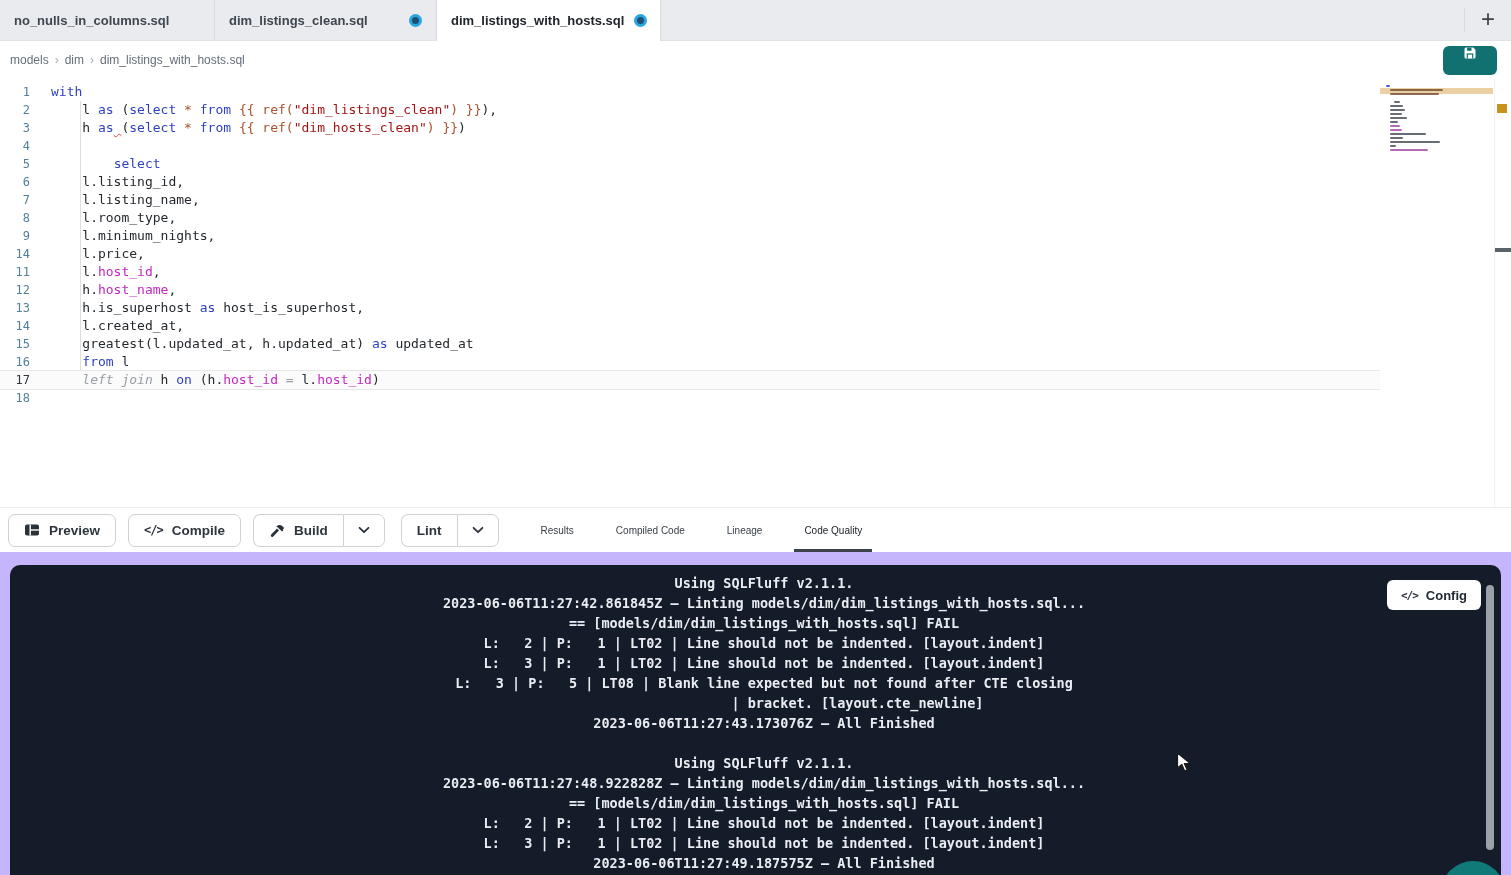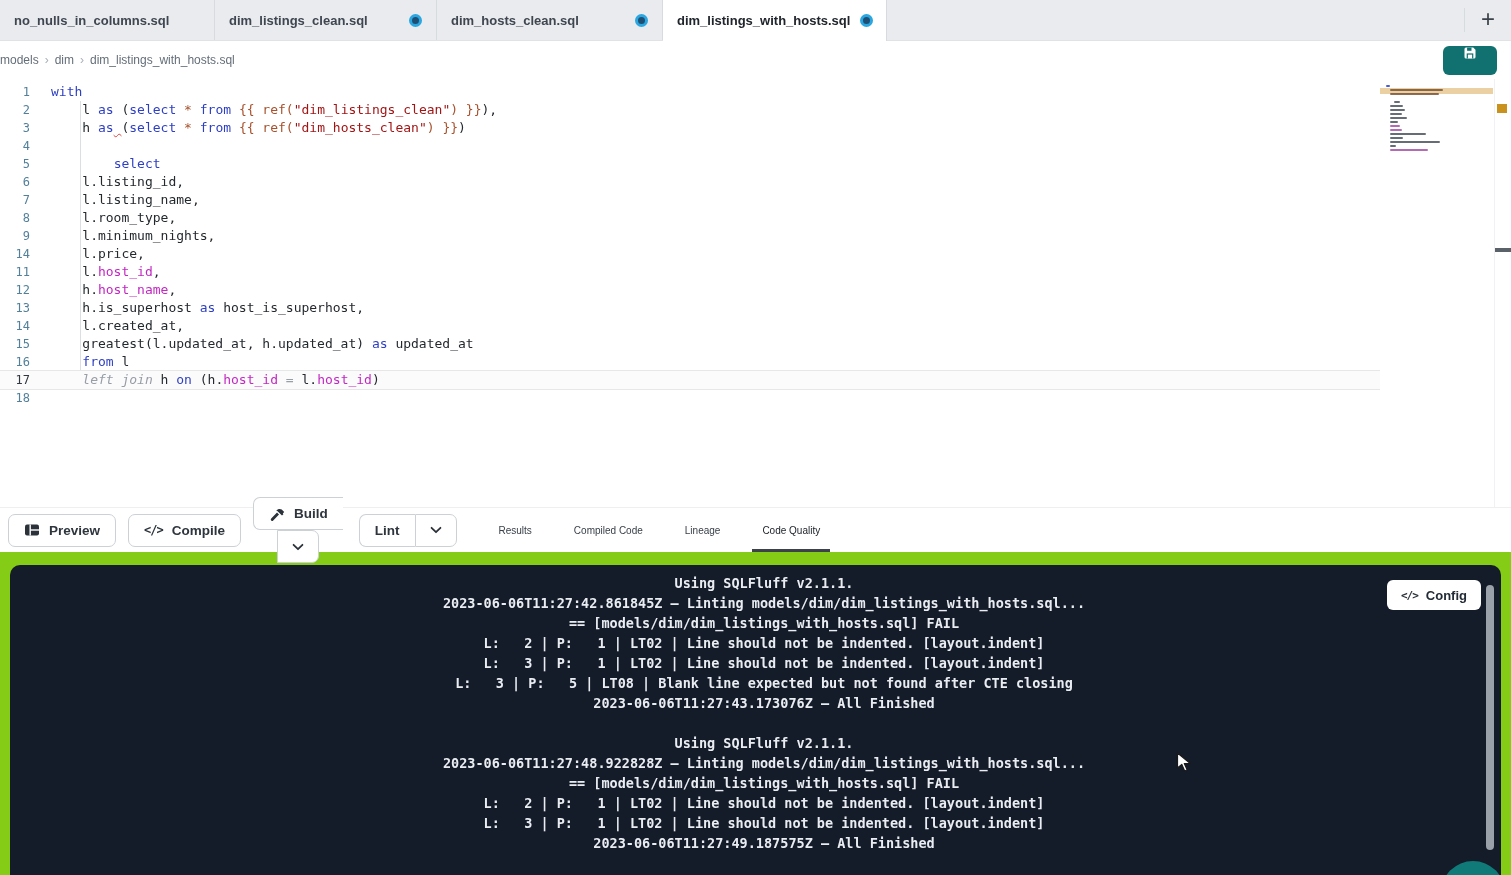--- a/index.html
+++ b/index.html
@@ -1,36 +1,36 @@
 <!DOCTYPE html>
 <html><head>
 <meta charset="utf-8">
 <style>
   html,body{margin:0;padding:0;background:#fff;}
-  .app{position:relative;width:1511px;height:875px;overflow:hidden;background:#84cc16;
+  .app{position:relative;width:1511px;height:875px;overflow:hidden;background:#c4b5fd;
        font-family:"Liberation Sans",sans-serif;-webkit-font-smoothing:antialiased;}
 
   
   .tabbar{position:absolute;top:0;left:0;right:0;height:40px;background:#e9ebee;
           border-bottom:1px solid #e0e2e6;display:flex;align-items:stretch;}
   .tab-strip{display:flex;}
   .tab{box-sizing:border-box;display:flex;align-items:center;justify-content:space-between;
        padding:0 14px;border-right:1px solid #d7dade;font-size:13px;font-weight:600;
        color:#3f4650;cursor:default;}
   .tab.active{background:#fff;color:#20252c;font-weight:700;height:41px;}
   .mod-dot{box-sizing:border-box;width:13px;height:13px;border-radius:50%;flex:none;
            background:#1d4f74;border:3.5px solid #2aa6e0;margin-left:10px;}
   .tabbar-fill{flex:1;}
   .newtab-sep{width:1px;background:#d7dade;margin:8px 0;}
   .newtab{width:46px;border:none;background:transparent;font-size:24px;line-height:1;
           color:#3b4249;display:flex;align-items:center;justify-content:center;padding-bottom:4px;}
 
   
   .crumbbar{position:absolute;top:41px;left:0;right:0;height:38px;background:#fff;
-            display:flex;align-items:center;}
+            display:flex;align-items:center;padding-left:10px;}
   .crumb{font-size:12px;color:#646e79;}
   .crumb-sep{margin:0 6px;color:#a9b0b8;font-size:12px;}
   .save-btn{position:absolute;right:14px;top:5px;height:29px;padding:0 14px;background:#117170;
             border:none;border-radius:6px;color:#fff;font-size:13px;font-weight:700;
             display:flex;align-items:center;gap:16px;font-family:Liberation Serif, serif;flex-direction:column;}
 
   
   .editor{position:absolute;top:79px;left:0;right:0;height:429px;background:#fff;
           font-family:"DejaVu Sans Mono",monospace;font-size:13px;}
   #code-lines{padding-top:4px;}
@@ -57,21 +57,21 @@
   .ruler-orange{position:absolute;right:4px;top:25px;width:10px;height:9px;background:#c9921f;}
   .ruler-gray{position:absolute;right:0;top:169px;width:16px;height:4px;background:#5a6169;}
   .editor-bottom{position:absolute;left:0;right:0;top:507px;height:1px;background:#efefef;}
 
   
   .toolbar{position:absolute;top:508px;left:0;right:0;height:44px;background:#fff;
            display:flex;align-items:center;padding-left:8px;}
   .tb-btn{box-sizing:border-box;height:33px;border:1px solid #ccd1d6;border-radius:7px;background:#fff;
           display:flex;align-items:center;gap:9px;padding:0 15px;font-size:13.5px;color:#2e353d;
           font-weight:600;font-family:"Liberation Sans",sans-serif;}
-  .mr12{margin-right:12px;text-align:center;} .mr16{margin-right:16px;flex-direction:column;}
+  .mr12{margin-right:12px;text-align:center;} .mr16{margin-right:16px;}
   .tb-split{display:flex;align-items:center;}
   .tb-split .tb-main{border-radius:7px 0 0 7px;border-right:none;}
   .tb-caret{box-sizing:border-box;height:33px;width:42px;border:1px solid #ccd1d6;border-left:1px solid #ccd1d6;
             border-radius:0 7px 7px 0;background:#fff;display:flex;align-items:center;justify-content:center;}
   .code-glyph{font-family:"DejaVu Sans Mono",monospace;font-weight:700;font-size:12px;color:#2b323a;letter-spacing:-1px;}
   .panel-tabs{display:flex;gap:38px;margin-left:40px;height:44px;align-items:center;}
   .panel-tab{position:relative;height:44px;display:flex;align-items:center;font-size:10px;
              color:#394049;padding:0 2px;}
   .panel-tab.active{color:#20252c;}
   .panel-tab.active::after{content:"";position:absolute;left:-8px;right:-8px;bottom:0;height:3px;background:#3b424a;}
@@ -95,24 +95,20 @@
 
 <div class="app">
 
   <div class="tabbar">
     <div class="tab-strip">
         <div class="tab" style="width: 215px;">
           <span class="tab-label">no_nulls_in_columns.sql</span>
         </div>
         <div class="tab" style="width: 222px;">
           <span class="tab-label">dim_listings_clean.sql</span>
-          <span class="mod-dot"></span>
-        </div>
-        <div class="tab" style="width: 226px;">
-          <span class="tab-label">dim_hosts_clean.sql</span>
           <span class="mod-dot"></span>
         </div>
         <div class="tab active" style="width: 224px;">
           <span class="tab-label">dim_listings_with_hosts.sql</span>
           <span class="mod-dot"></span>
         </div>
       </div>
     <div class="tabbar-fill"></div>
     <div class="newtab-sep"></div>
     <button class="newtab">+</button>
@@ -300,20 +296,21 @@
   </div>
 
   <div class="terminal">
     <div id="terminal-lines">
         <div class="t-line">Using SQLFluff v2.1.1.</div>
         <div class="t-line">2023-06-06T11:27:42.861845Z — Linting models/dim/dim_listings_with_hosts.sql...</div>
         <div class="t-line">== [models/dim/dim_listings_with_hosts.sql] FAIL</div>
         <div class="t-line">L:   2 | P:   1 | LT02 | Line should not be indented. [layout.indent]</div>
         <div class="t-line">L:   3 | P:   1 | LT02 | Line should not be indented. [layout.indent]</div>
         <div class="t-line">L:   3 | P:   5 | LT08 | Blank line expected but not found after CTE closing</div>
+        <div class="t-line">                       | bracket. [layout.cte_newline]</div>
         <div class="t-line">2023-06-06T11:27:43.173076Z — All Finished</div>
         <div class="t-line">&nbsp;</div>
         <div class="t-line">Using SQLFluff v2.1.1.</div>
         <div class="t-line">2023-06-06T11:27:48.922828Z — Linting models/dim/dim_listings_with_hosts.sql...</div>
         <div class="t-line">== [models/dim/dim_listings_with_hosts.sql] FAIL</div>
         <div class="t-line">L:   2 | P:   1 | LT02 | Line should not be indented. [layout.indent]</div>
         <div class="t-line">L:   3 | P:   1 | LT02 | Line should not be indented. [layout.indent]</div>
         <div class="t-line">2023-06-06T11:27:49.187575Z — All Finished</div>
       </div>
     <button class="config-btn">

